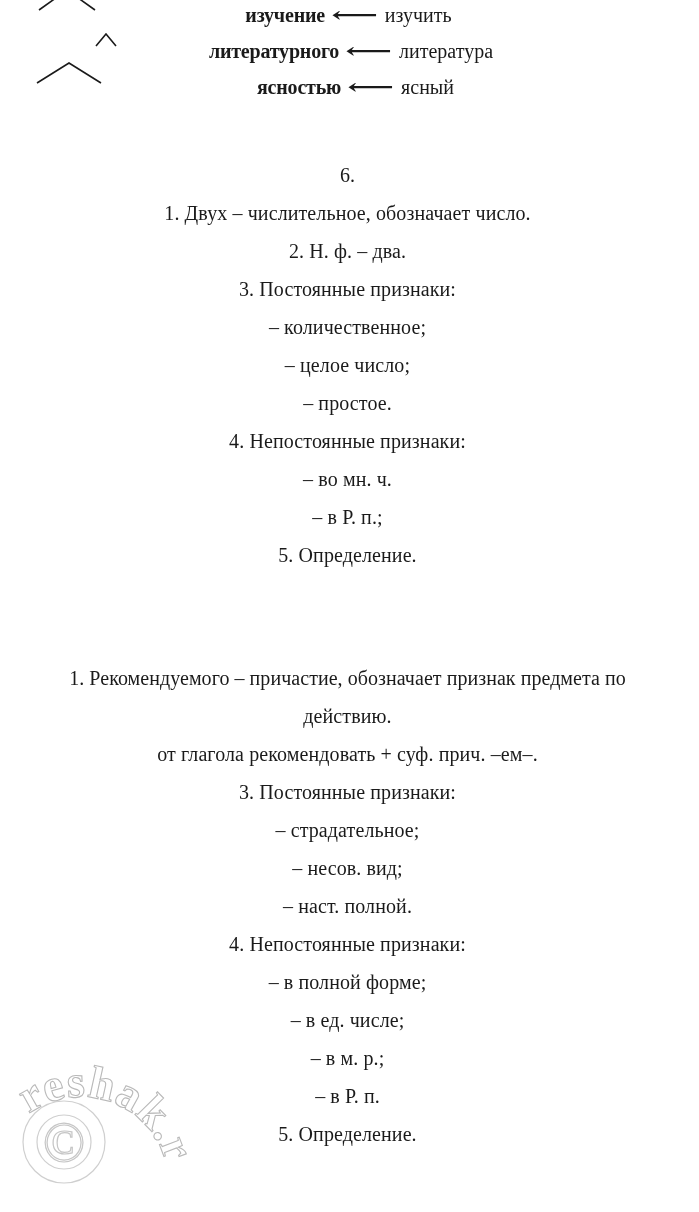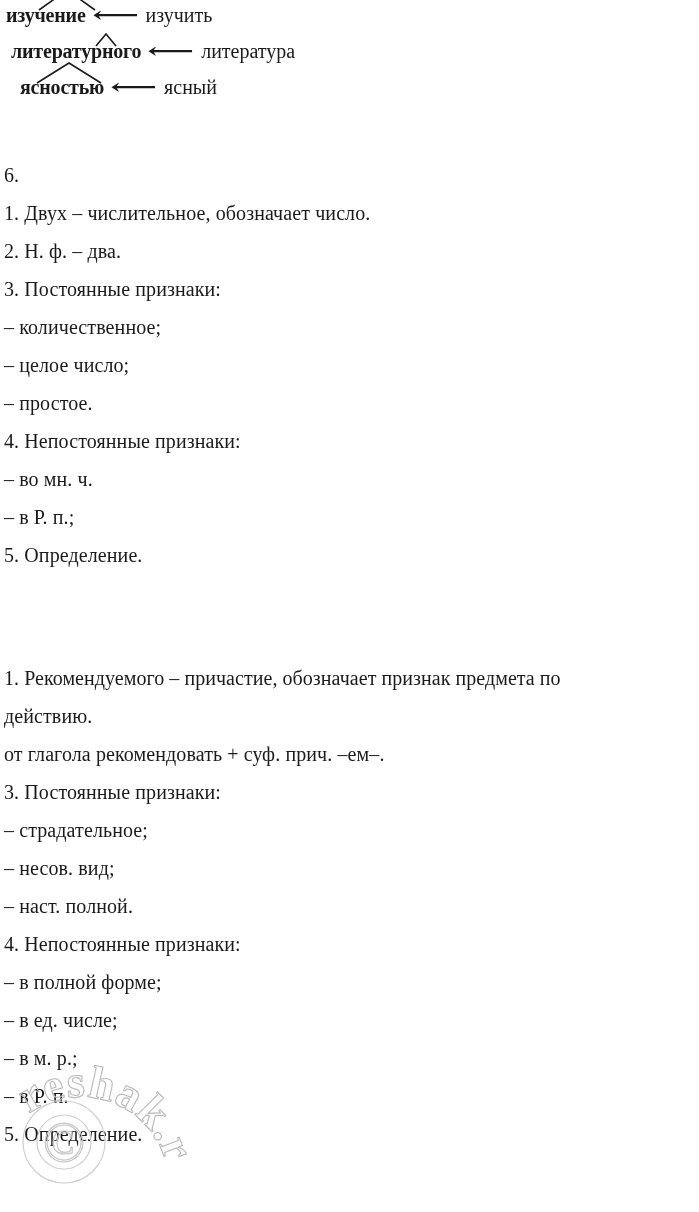--- a/index.html
+++ b/index.html
@@ -17,20 +17,21 @@
     color: #1a1a1a;
     -webkit-font-smoothing: none;
   }
 
   .page {
     position: relative;
     width: 699px;
     height: 1212px;
     box-sizing: border-box;
     padding: 0 8px 0 4px;
+    text-align: center;
   }
 
   
   .derivation-block {
     position: relative;
     padding-top: 2px;
   }
   .derivation-row {
     position: relative;
     height: 36px;

